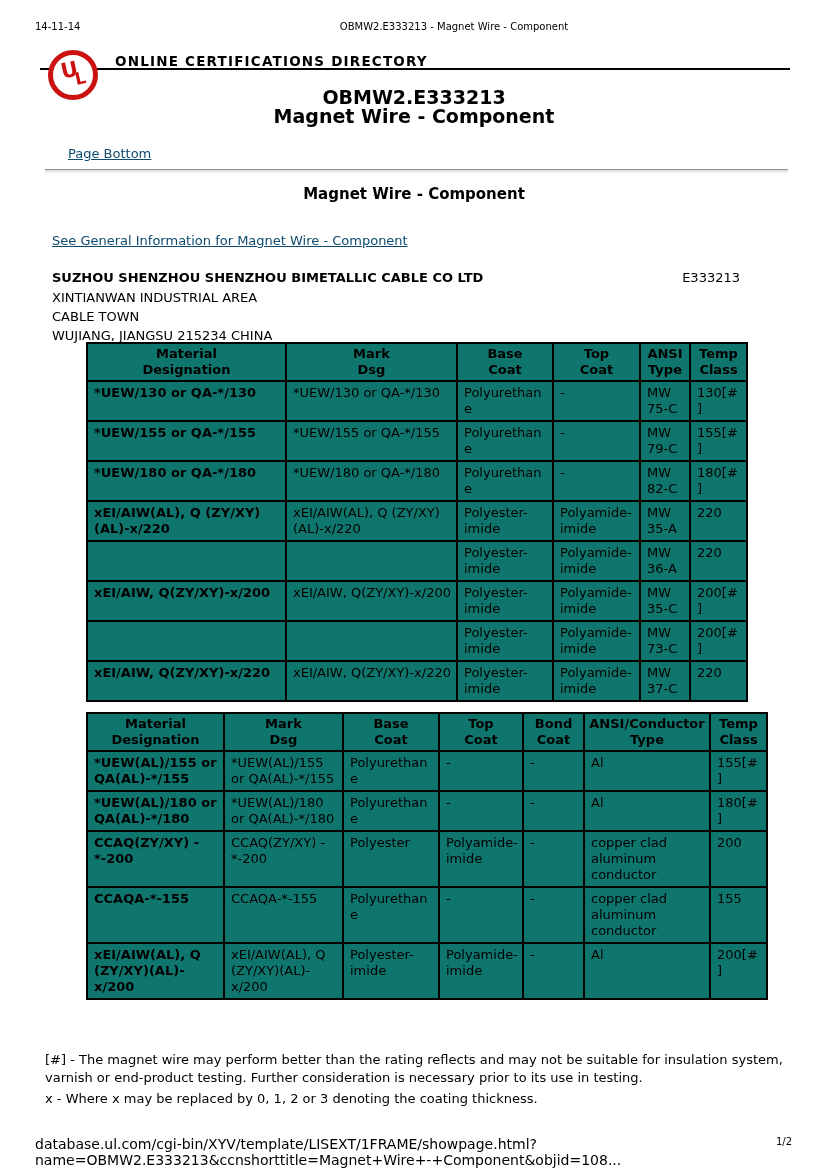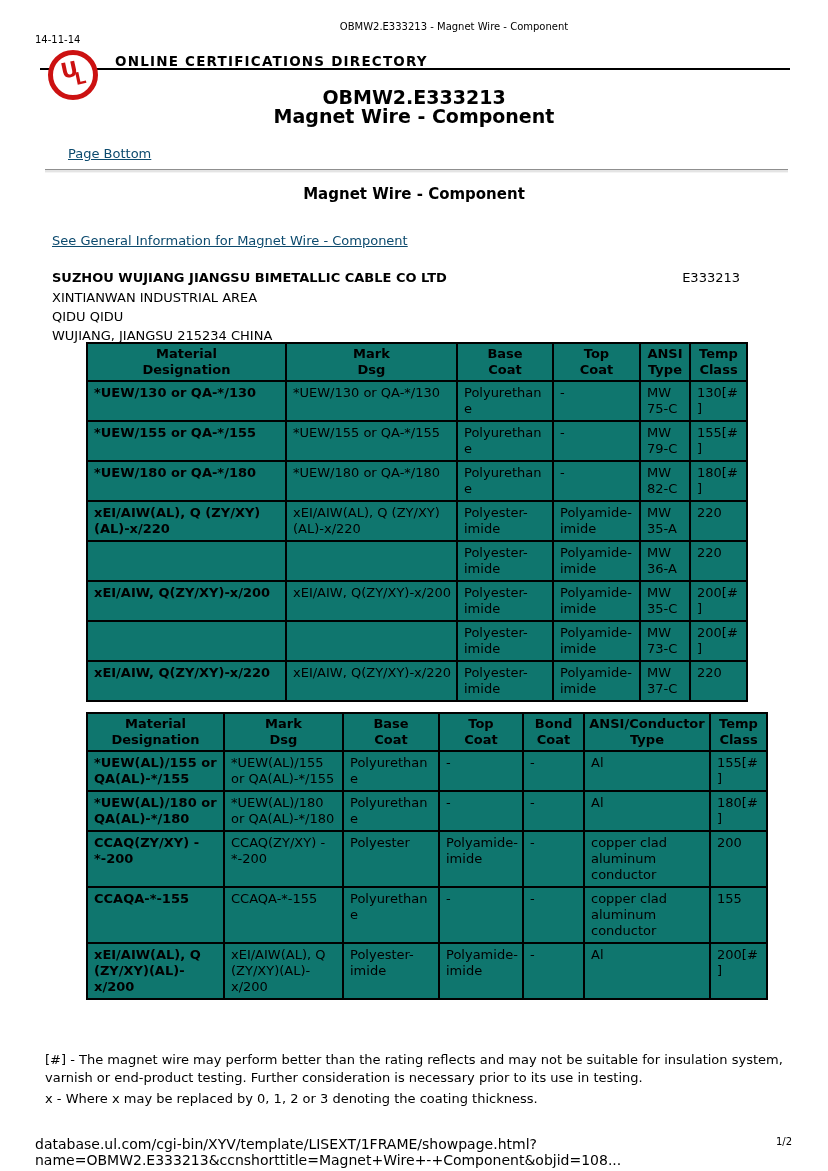--- a/index.html
+++ b/index.html
@@ -1,20 +1,20 @@
 <!DOCTYPE html>
 <html><head>
 <meta charset="utf-8">
 <style>
   html,body{margin:0;padding:0;}
   body{
     position:relative;width:828px;height:1171px;background:#ffffff;color:#000;
     font-family:"DejaVu Sans","Liberation Sans",sans-serif;font-size:13px;overflow:hidden;
   }
-  .ph-date{position:absolute;top:34px;left:35px;font-size:10px;}
+  .ph-date{position:absolute;top:21px;left:35px;font-size:10px;}
   .ph-title{position:absolute;top:21px;left:200px;right:120px;text-align:center;font-size:10px;}
 
   .mast-rule{position:absolute;top:68px;left:40px;width:750px;height:2px;background:#000;}
   .mast-title{position:absolute;top:53px;left:115px;font-weight:bold;font-size:13.5px;letter-spacing:1.2px;white-space:nowrap;}
   .ul-logo{position:absolute;top:50px;left:48px;width:50px;height:50px;background:#fff;
     border:5px solid #cc1111;border-radius:50%;box-sizing:border-box;}
   .ul-u{position:absolute;top:5px;left:8px;font-size:21px;font-weight:bold;color:#cc1111;
     transform:rotate(-12deg);line-height:1;}
   .ul-l{position:absolute;top:15px;left:22px;font-size:17px;font-weight:bold;color:#cc1111;
     transform:rotate(-12deg);line-height:1;}
@@ -83,25 +83,25 @@
 <a class="doc-link page-bottom">Page Bottom</a>
 
 <div class="rule3d"></div>
 
 <div class="section-heading">Magnet Wire - Component</div>
 
 <a class="doc-link general-info">See General Information for Magnet Wire - Component</a>
 
 <div class="company">
   <div class="company-top">
-    <span class="company-name">SUZHOU WUJIANG JIANGSU BIMETALLIC CABLE CO LTD</span>
+    <span class="company-name">SUZHOU SHENZHOU SHENZHOU BIMETALLIC CABLE CO LTD</span>
     <span>E333213</span>
   </div>
   <div class="address-line">XINTIANWAN INDUSTRIAL AREA</div>
-  <div class="address-line">QIDU QIDU</div>
+  <div class="address-line">CABLE TOWN</div>
   <div class="address-line">WUJIANG, JIANGSU 215234 CHINA</div>
 </div>
 
 <table class="t t1">
     <thead>
       <tr>
         <th>Material
 Designation</th>
         <th>Mark
 Dsg</th>

